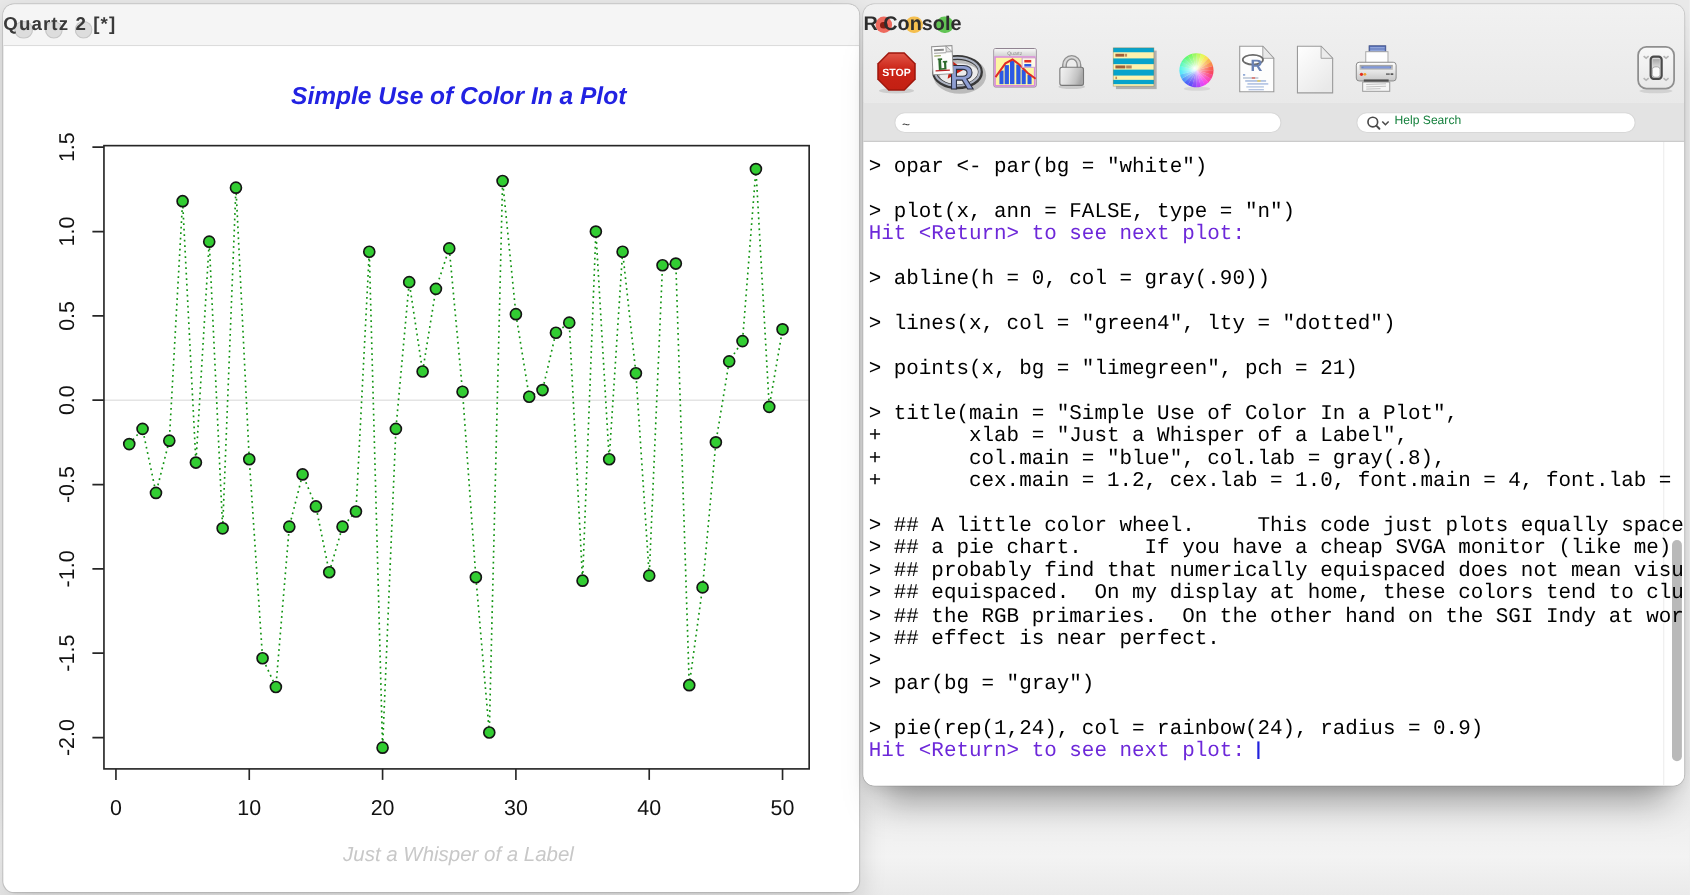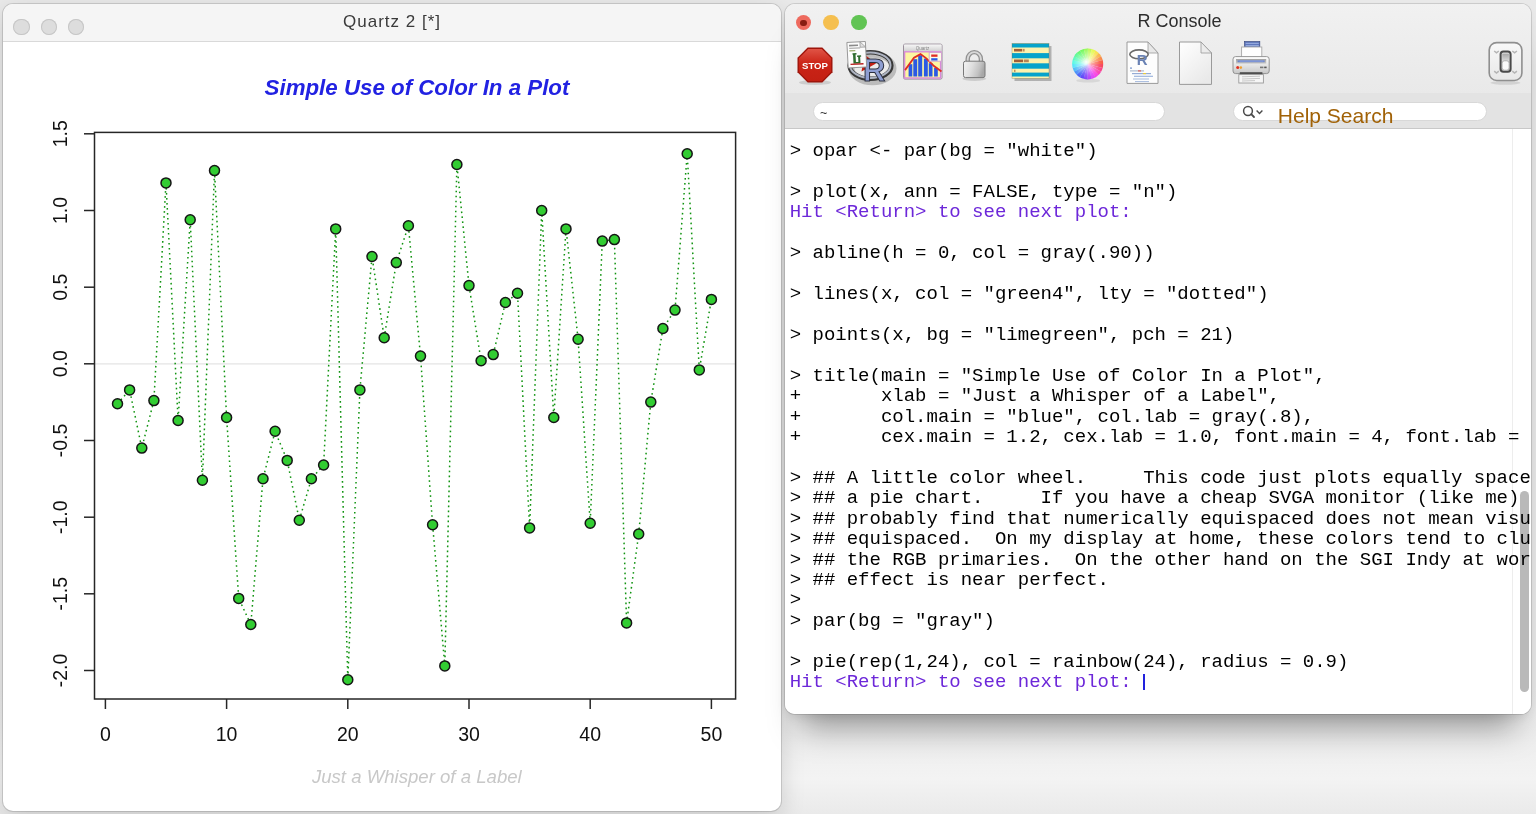--- a/index.html
+++ b/index.html
@@ -4,22 +4,22 @@
 * { margin:0; padding:0; box-sizing:border-box; }
 html,body { width:1536px; height:814px; overflow:hidden; background:#e9e9e9;
   font-family:"Liberation Sans",sans-serif; }
 .win { position:absolute; background:#fff; border-radius:10px; }
 .qwin { left:3px; top:4px; width:778px; height:807px;
   box-shadow:0 0 0 1px rgba(0,0,0,0.13), 0 8px 24px rgba(0,0,0,0.15); }
 .qtitle { position:absolute; left:0; top:0; width:100%; height:37.5px;
   background:#f5f5f5; border-bottom:1px solid #d9d9d9; border-radius:10px 10px 0 0; }
 .qtitle .tl { position:absolute; top:14.5px; width:16.4px; height:16.4px; border-radius:50%;
   background:#dddddd; box-shadow:inset 0 0 0 1px #c6c6c6; }
-.ttext { position:absolute; width:100%; text-align:center; top:7.6px; font-size:17px;
-  font-weight:normal; color:#3a3a3a; letter-spacing:1px; }
+.ttext { position:absolute; width:100%; text-align:left; top:7.6px; font-size:17px;
+  font-weight:bold; color:#3a3a3a; letter-spacing:1px; }
 .rwin { left:785px; top:4px; width:746px; height:710px; border-radius:10px;
   box-shadow:0 0 0 1px rgba(0,0,0,0.12), 0 30px 30px -16px rgba(0,0,0,0.35), 0 5px 12px -3px rgba(0,0,0,0.10); }
 .rhead { position:absolute; left:0; top:0; width:100%; height:89px;
   background:linear-gradient(#f1f1f1,#e9e9e9); border-radius:10px 10px 0 0; }
 .rhead .tl { position:absolute; top:10.9px; width:15.5px; height:15.5px; border-radius:50%; }
 .fbar { position:absolute; left:0; top:89px; width:100%; height:36px;
   background:#e3e3e3; border-bottom:1px solid #c8c8c8; }
 .field { position:absolute; background:#fff; border:1px solid #d8d8d8; border-radius:9.5px; height:19.5px; top:8.8px; }
 .rcontent { position:absolute; left:0; top:125px; width:100%; height:585px; background:#fff;
   border-radius:0 0 10px 10px; overflow:hidden; }
@@ -132,21 +132,21 @@
     <text x="413.8" y="740.5" font-size="18.6" font-style="italic" fill="#c8c8c8" text-anchor="middle">Just a Whisper of a Label</text>
   </svg>
 </div>
 
 <div class="win rwin">
   <div class="rhead">
     <div class="tl" style="left:10.7px; background:#ee6a5e;"></div>
     <div class="tl" style="left:38.3px; background:#f5bf4f;"></div>
     <div class="tl" style="left:66.1px; background:#61c454;"></div>
     <div style="position:absolute; left:15.4px; top:15.6px; width:6.2px; height:6.2px; border-radius:50%; background:#881d12;"></div>
-    <div class="ttext" style="color:#2d2d2d; letter-spacing:0; font-size:18px; top:7px;padding-left:43px;">R Console</div>
+    <div class="ttext" style="color:#2d2d2d; letter-spacing:0; font-size:18px; top:7px;">R Console</div>
     <svg width="746" height="89" style="position:absolute;left:0;top:0" viewBox="0 0 746 89">
       <g transform="translate(12.5,43.5)">
   <ellipse cx="17.5" cy="35" rx="16" ry="2.5" fill="#000" opacity="0.12"></ellipse>
   <path d="M10.2,0 h14.6 l10.2,10.2 v14.6 l-10.2,10.2 h-14.6 l-10.2,-10.2 v-14.6 Z" fill="#9e150b"></path>
   <path d="M10.7,1.4 h13.6 l9.3,9.3 v13.6 l-9.3,9.3 h-13.6 l-9.3,-9.3 v-13.6 Z" fill="url(#stg)"></path>
   <linearGradient id="stg" x1="0" y1="0" x2="0" y2="1">
     <stop offset="0" stop-color="#e05446"></stop>
             <stop offset="0.45" stop-color="#cb2417"></stop>
             <stop offset="1" stop-color="#c32013"></stop>
   </linearGradient>
@@ -334,21 +334,21 @@
   <div class="fbar">
     <div class="field" style="left:28px; width:351.5px;">
         <span style="position:absolute;left:6px;top:3.5px;font-size:12.5px;color:#333;">~</span>
       </div>
     <div class="field" style="left:447.8px; width:254px;">
       <svg width="26" height="16" style="position:absolute;left:6px;top:1.6px" viewBox="0 0 26 16">
         <circle cx="8" cy="7" r="4.4" fill="none" stroke="#4a4a4a" stroke-width="1.5"></circle>
         <line x1="11.2" y1="10.2" x2="14" y2="13" stroke="#4a4a4a" stroke-width="1.8" stroke-linecap="round"></line>
         <path d="M16.6 6.4 l2.9 3 2.9,-3" fill="none" stroke="#4a4a4a" stroke-width="1.4"></path>
       </svg>
-      <span style="position:absolute;left:44px;top:1.2px;font-size:21px;color:#a16207;">Help Search</span>
+      <span style="position:absolute;left:34px;top:1.2px;font-size:11px;color:#15803d;">Help Search</span>
     </div>
   </div>
   <div class="rcontent">
     <div class="strack"></div>
     <div class="sthumb"></div>
 <pre class="console">&gt; opar &lt;- par(bg = "white")
 
 &gt; plot(x, ann = FALSE, type = "n")
 <span class="pp">Hit &lt;Return&gt; to see next plot:</span>
 

